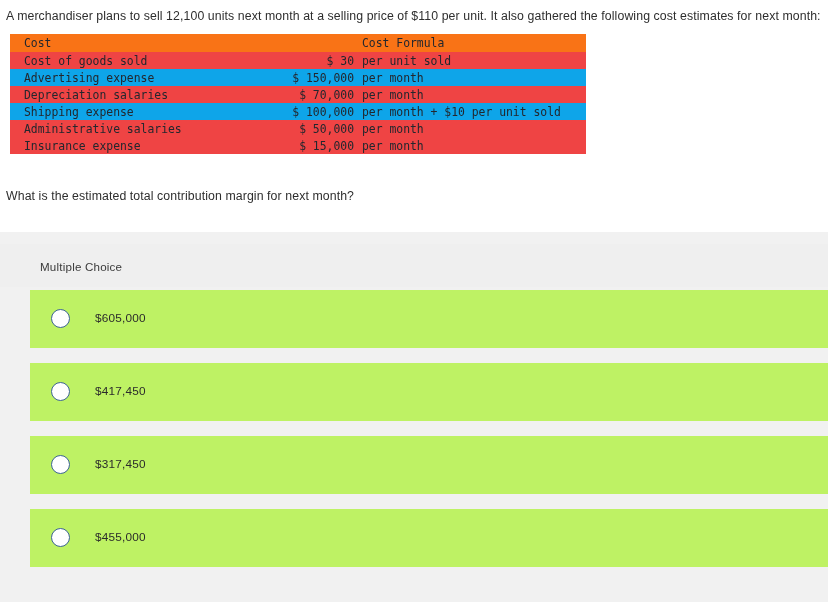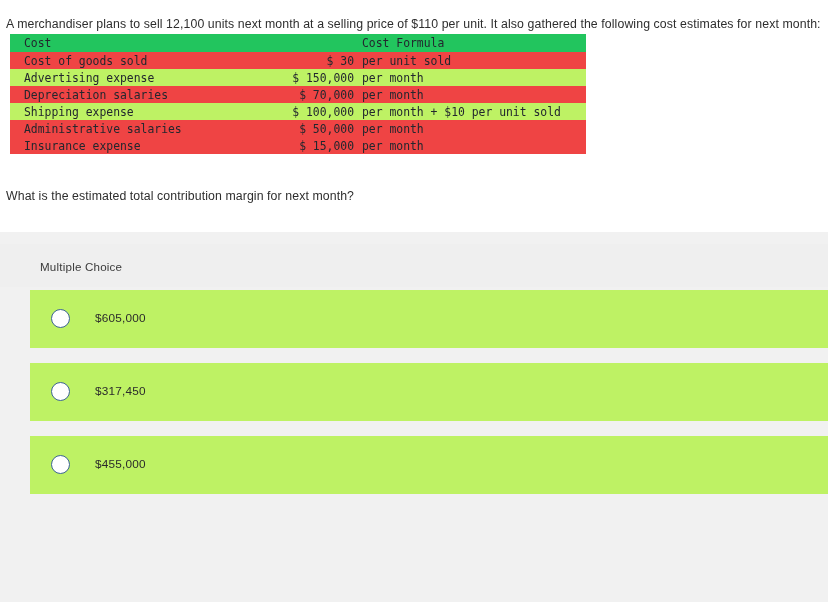--- a/index.html
+++ b/index.html
@@ -13,21 +13,21 @@
     position: relative;
     font-family: "Liberation Sans", sans-serif;
     color: #2b2b2b;
     overflow: hidden;
   }
 
   
   .stem {
     position: absolute;
     left: 6px;
-    top: 16px;
+    top: 8px;
     width: 818px;
     font-size: 12.3px;
     line-height: 16px;
     color: #2e2e2e;
     letter-spacing: 0.1px;
   }
 
   
   .cost-table {
     position: absolute;
@@ -40,28 +40,28 @@
     color: #23272e;
   }
   .cost-table td, .cost-table th {
     padding: 0;
     height: 17px;
     vertical-align: middle;
     font-weight: normal;
     white-space: pre;
   }
   .cost-table thead tr {
-    background: #22c55e;
+    background: #f97316;
   }
   .cost-table thead th {
     text-align: left;
     height: 18px;
   }
   .cost-table tbody tr.odd  { background: #ef4444; }
-  .cost-table tbody tr.even { background: #bef264; }
+  .cost-table tbody tr.even { background: #0ea5e9; }
 
   .col-name   { width: 240px; padding-left: 14px !important; text-align: left; }
   .col-amount { width: 90px;  text-align: right; }
   .col-unit   { padding-left: 8px !important; text-align: left; margin-top: 8px; }
 
   .th-name    { padding-left: 14px !important; }
   .th-formula { padding-left: 8px !important; }
 
   
   .subquestion {
@@ -189,19 +189,23 @@
 
 <div class="mc-header-label">Multiple Choice</div>
 
 <div class="options">
   <div class="option-row">
     <span class="radio"></span>
     <span class="option-label">$605,000</span>
   </div>
   <div class="option-row">
     <span class="radio"></span>
+    <span class="option-label">$417,450</span>
+  </div>
+  <div class="option-row">
+    <span class="radio"></span>
     <span class="option-label">$317,450</span>
   </div>
   <div class="option-row">
     <span class="radio"></span>
     <span class="option-label">$455,000</span>
   </div>
 </div>
 
 </body></html>

